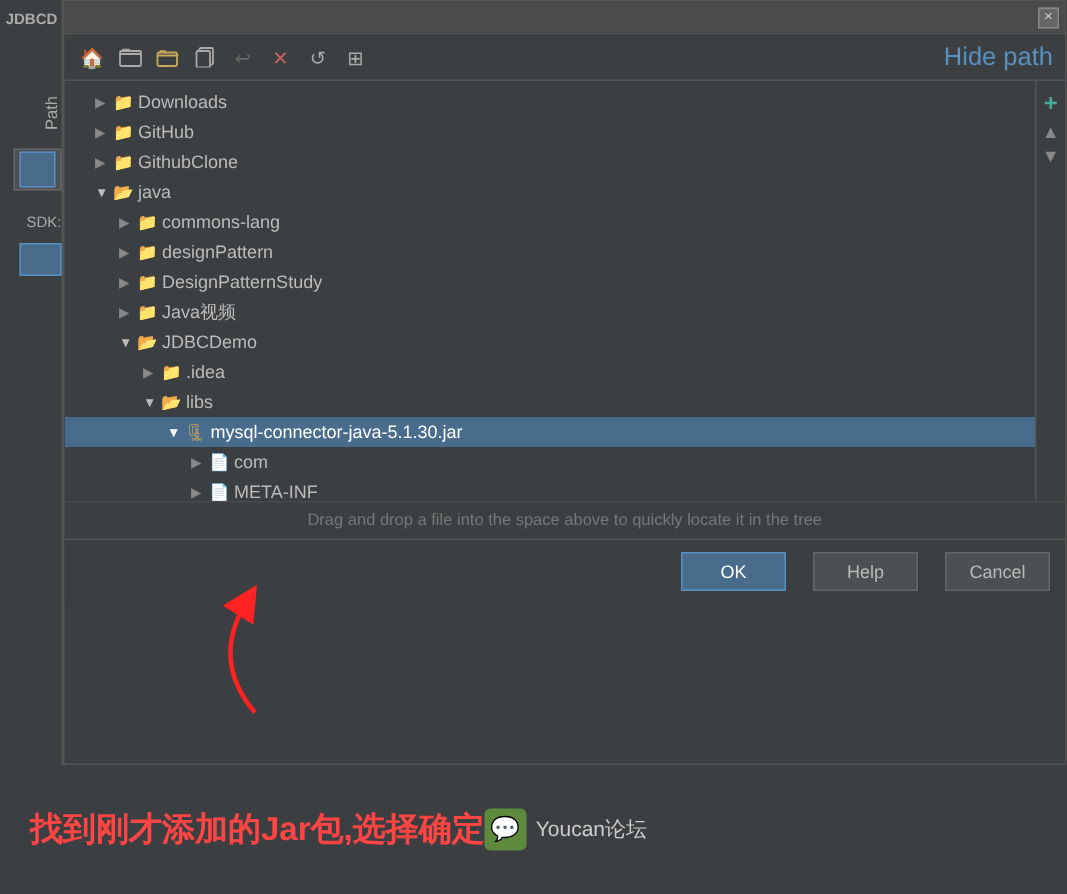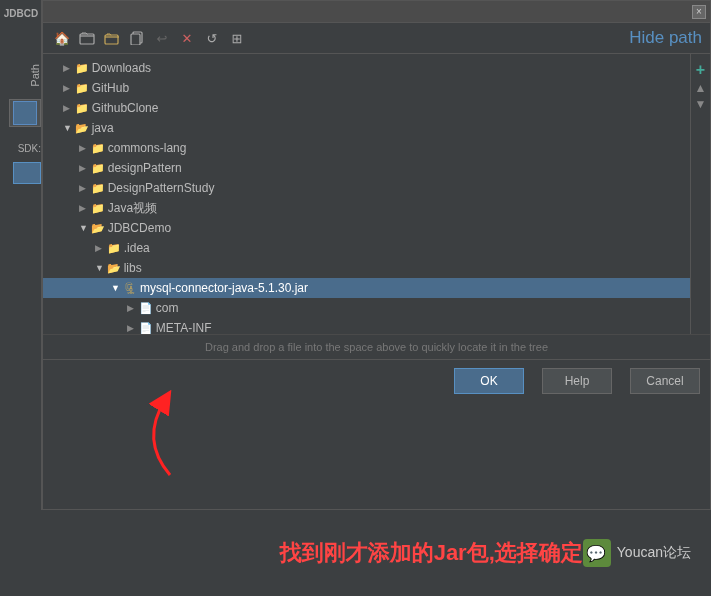--- a/index.html
+++ b/index.html
@@ -231,21 +231,21 @@
     
     .annotation-area {
       position: absolute;
       left: 0;
       top: 510px;
       width: 711px;
       height: 86px;
       background: #3c3f41;
       display: flex;
       align-items: center;
-      justify-content: flex-end;
+      justify-content: flex-start;
       padding: 0 20px;
     }
     .annotation-text {
       font-size: 22px;
       font-weight: bold;
       color: #ff4444;
       font-family: Arial, sans-serif;
     }
     .watermark {
       display: flex;

